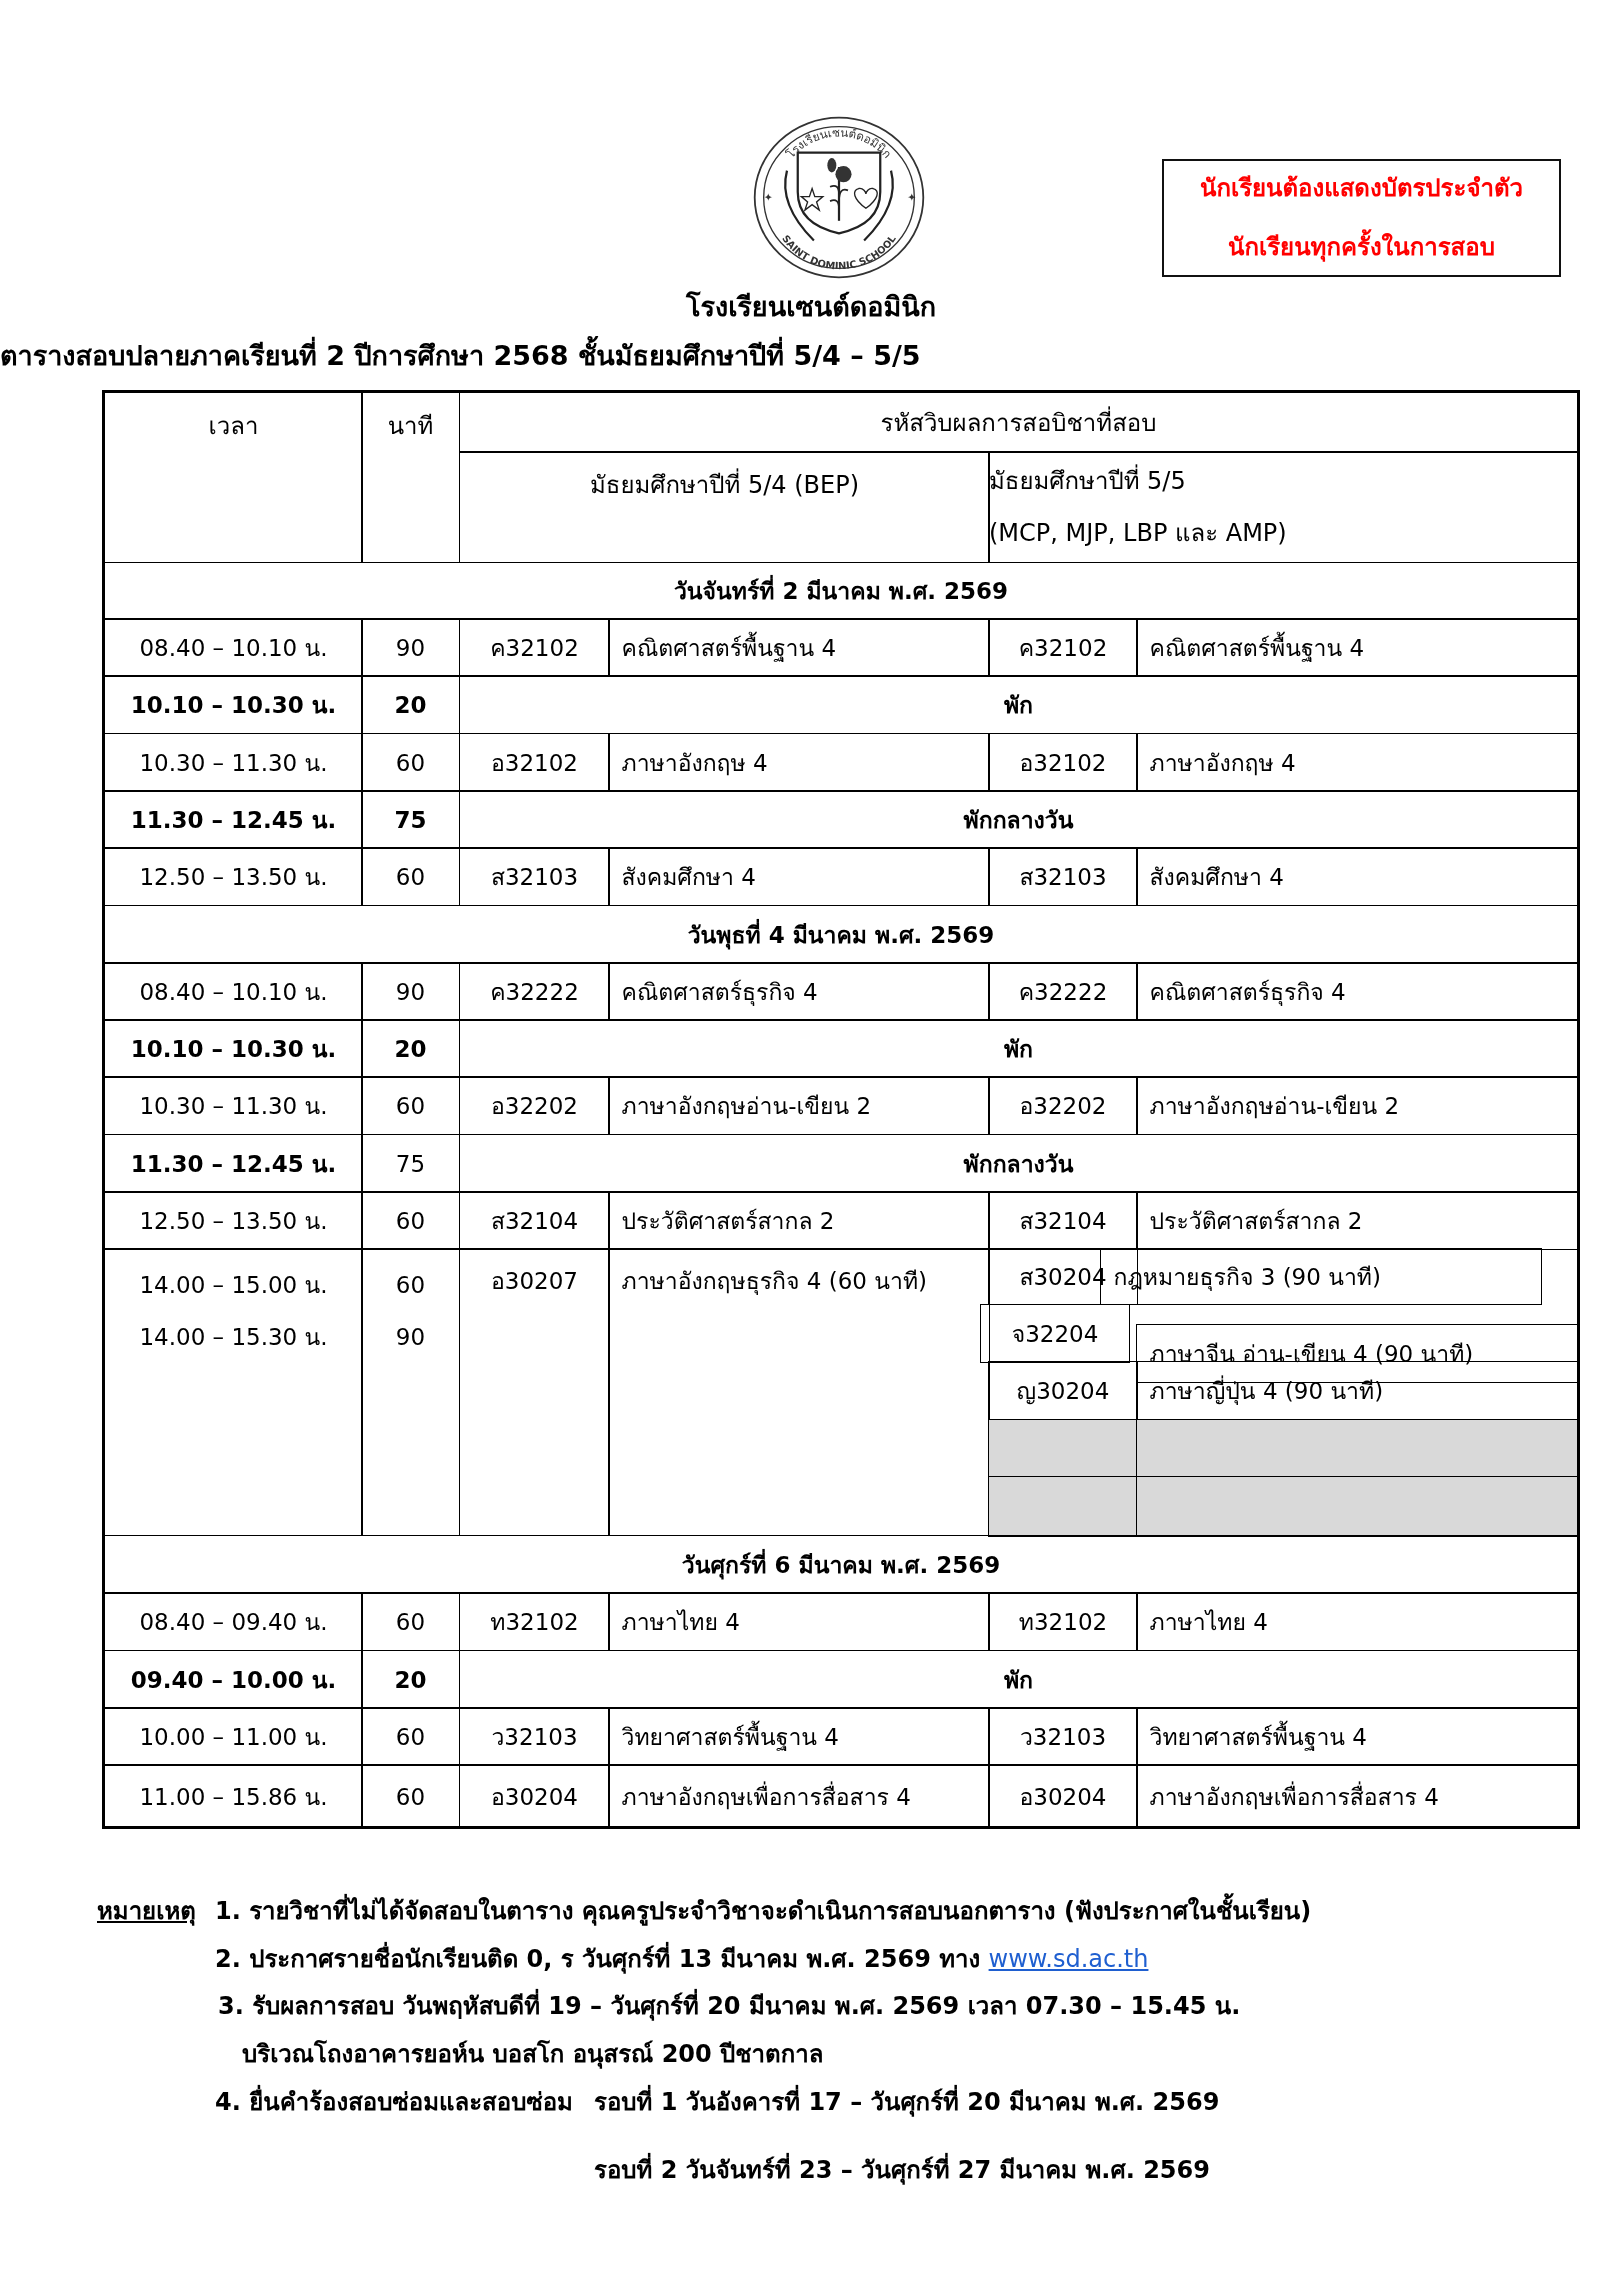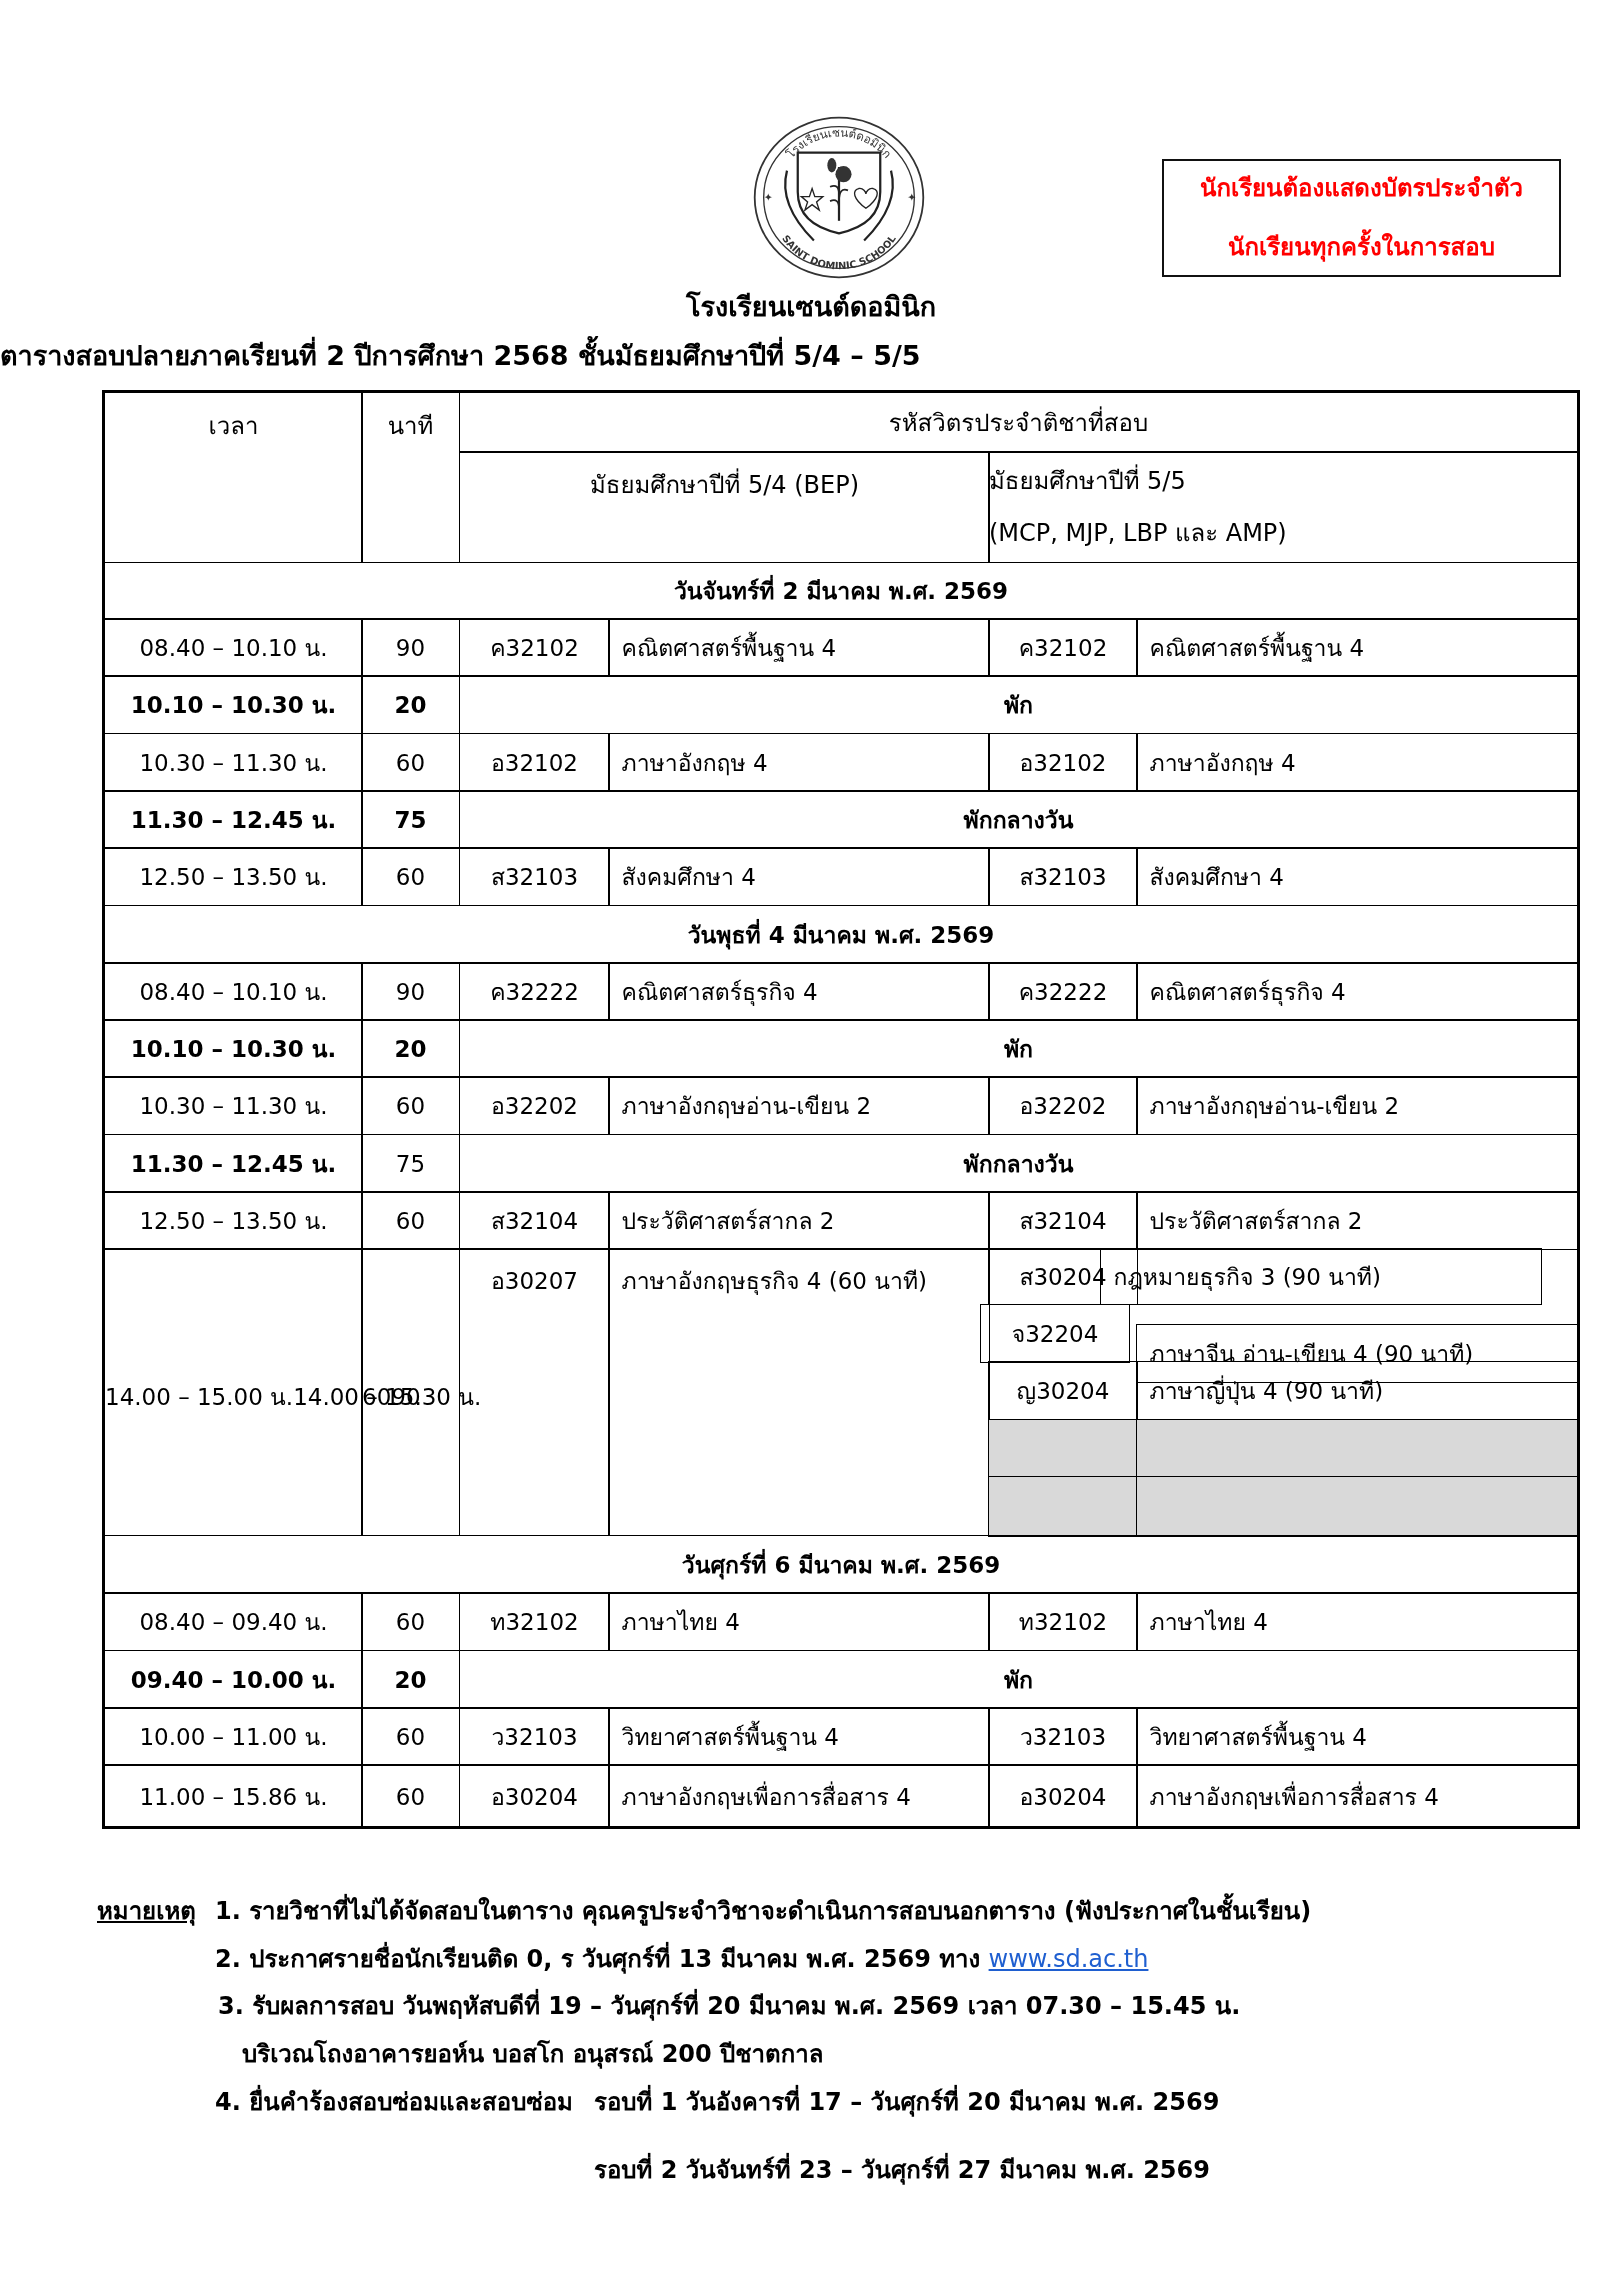--- a/index.html
+++ b/index.html
@@ -40,21 +40,21 @@
   .cell.c { justify-content: center; }
   .cell.l { justify-content: flex-start; padding-left: 12.5px; }
   .cell.top { align-items: flex-start; padding-top: 12.5px; }
   .cell.b { font-weight: bold; }
   .cell.gray { background: #d9d9d9; }
   .cell.hdr { font-size: 24px; }
   #table-frame {
     position: absolute; left: 102px; top: 390px; width: 1478px; height: 1439px;
     border: 3.6px solid #000; box-sizing: border-box; pointer-events: none;
   }
-  .stack { flex-direction: row; justify-content: flex-start; align-items: center; padding-top: 10px; }
+  .stack { flex-direction: column; justify-content: flex-start; align-items: center; padding-top: 10px; }
   .stack span { display: block; line-height: 52px; }
   .hdr-stack { flex-direction: column; justify-content: center; line-height: 52px; }
 
   
   .note { font-size: 24px; font-weight: bold; white-space: nowrap; }
   #note-label { left: 97px; top: 1891px; text-decoration: underline; }
   .link { color: #1f5fd0; text-decoration: underline; font-weight: normal; }
 </style>
 </head>
 <body>
@@ -91,21 +91,21 @@
   <div>นักเรียนทุกครั้งในการสอบ</div>
 </div>
 
 <div id="school-name" class="abs">โรงเรียนเซนต์ดอมินิก</div>
 <div id="doc-title" class="abs">ตารางสอบปลายภาคเรียนที่ 2 ปีการศึกษา 2568 ชั้นมัธยมศึกษาปีที่ 5/4 – 5/5</div>
 
 <div id="table" class="abs">
 
   <div class="cell c top hdr" style="left:361px;top:392px;width:99px;height:171px;">นาที</div>
   <div class="cell c top hdr" style="left:104px;top:392px;width:259px;height:171px;">เวลา</div>
-  <div class="cell c hdr" style="left:459px;top:392px;width:1119px;height:61px;">รหัสวิตรประจำติชาที่สอบ</div>
+  <div class="cell c hdr" style="left:459px;top:392px;width:1119px;height:61px;">รหัสวิบผลการสอบิชาที่สอบ</div>
   <div class="cell c top hdr" style="left:459px;top:451px;width:531px;height:112px;">มัธยมศึกษาปีที่ 5/4 (BEP)</div>
   <div class="cell c top hdr hdr-stack" style="left:988px;top:451px;width:590px;height:112px;padding-top:0;">
     <span>มัธยมศึกษาปีที่ 5/5</span>
     <span>(MCP, MJP, LBP และ AMP)</span>
   </div>
 
   <div class="cell c b" style="left:104px;top:562px;width:1474px;height:58px;">วันจันทร์ที่ 2 มีนาคม พ.ศ. 2569</div>
 
   <div>
     <div class="cell c" style="left:104px;top:618px;width:259px;height:59px;">08.40 – 10.10 น.</div>

